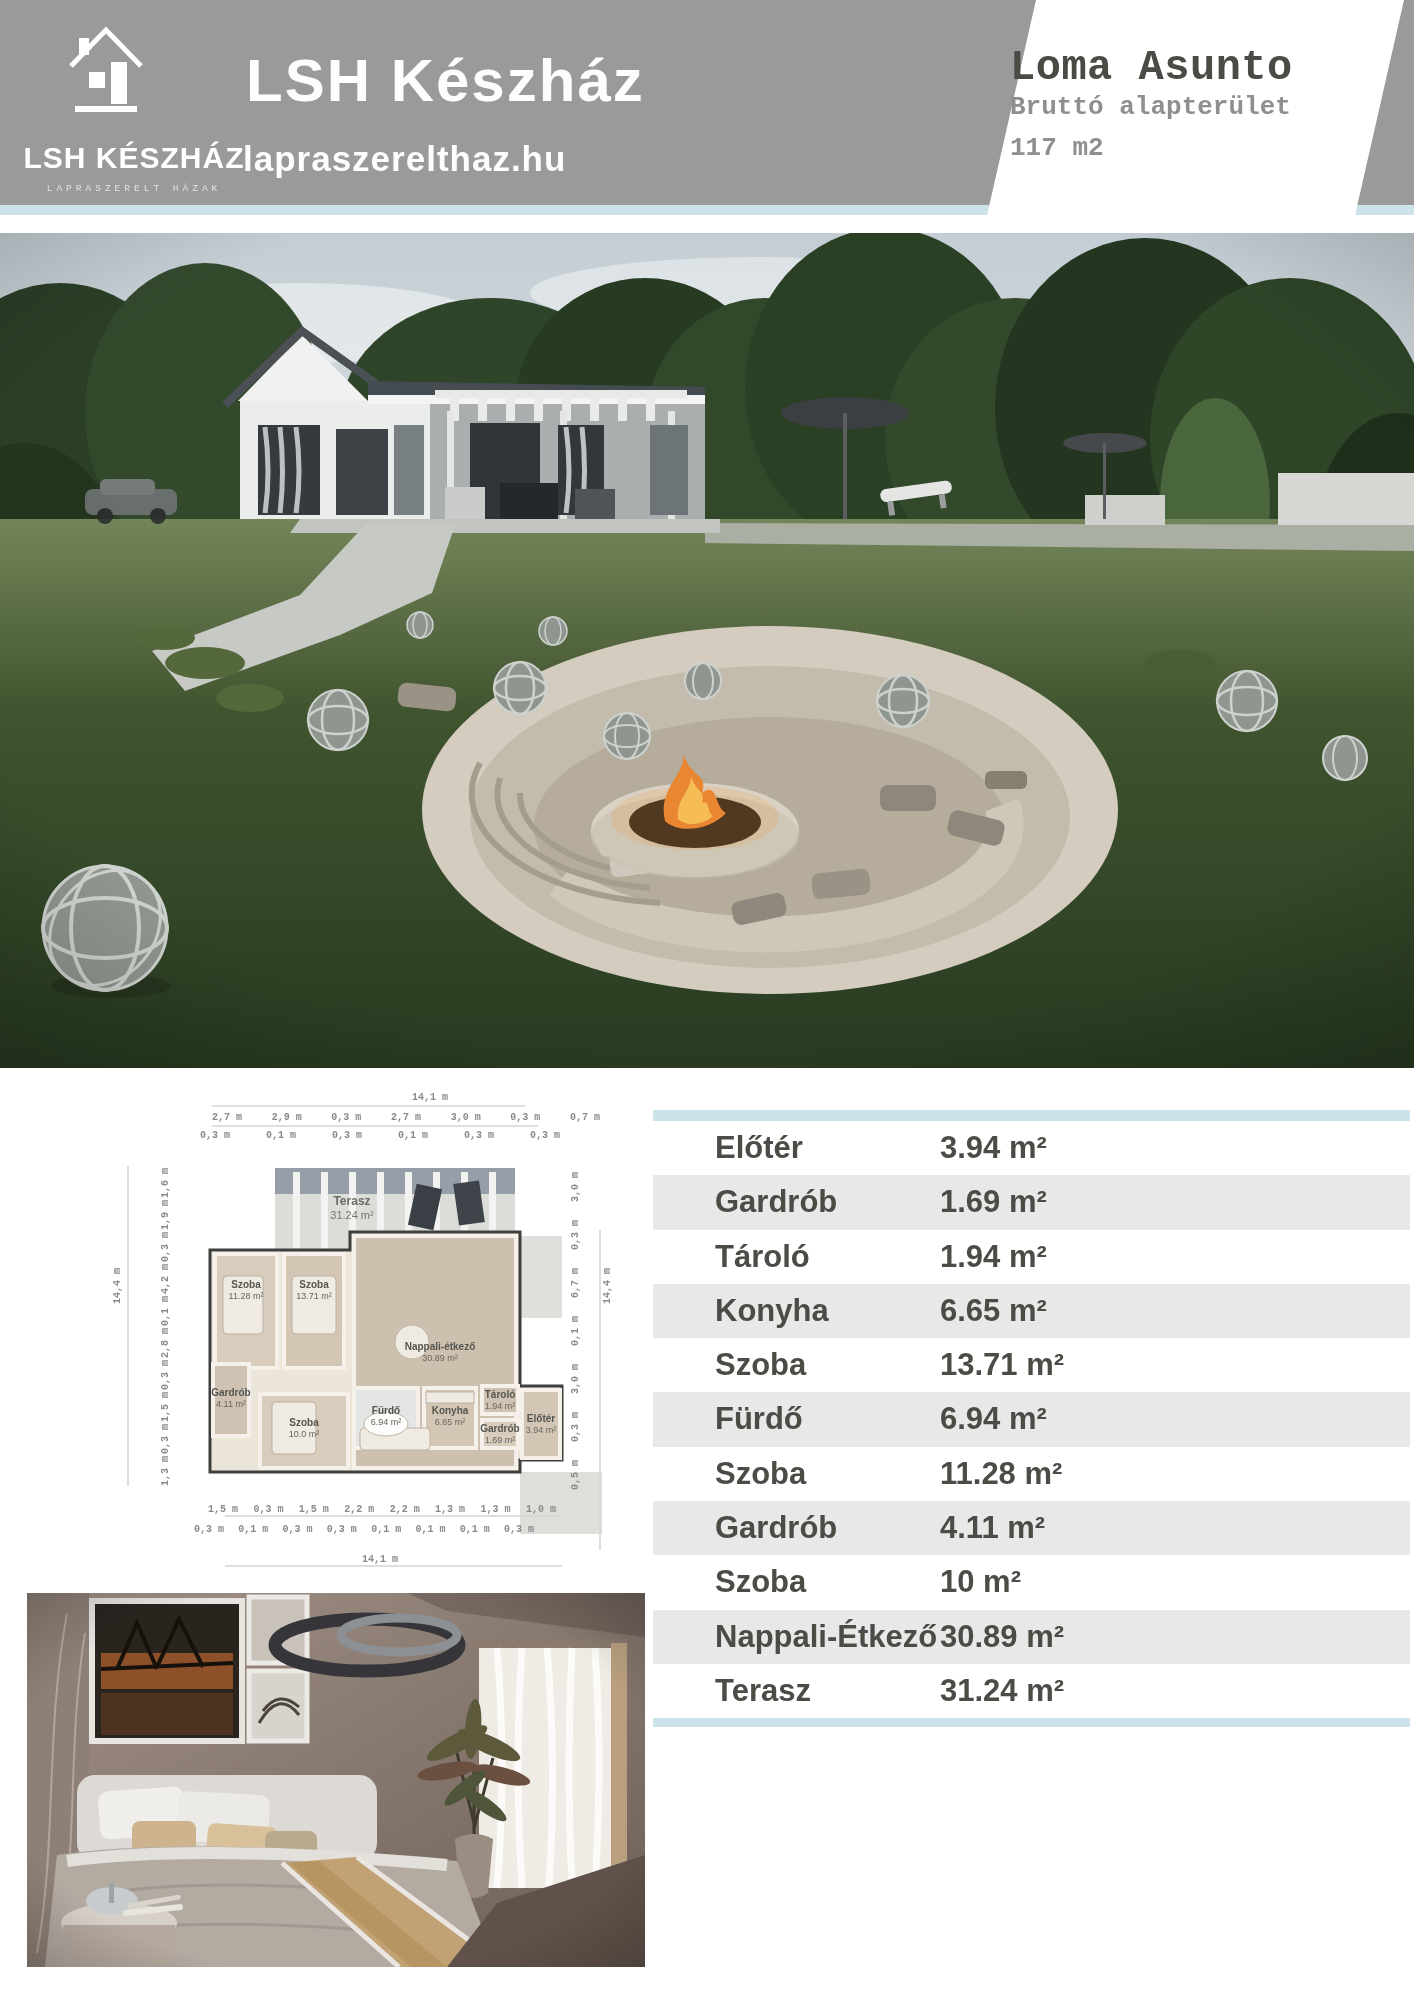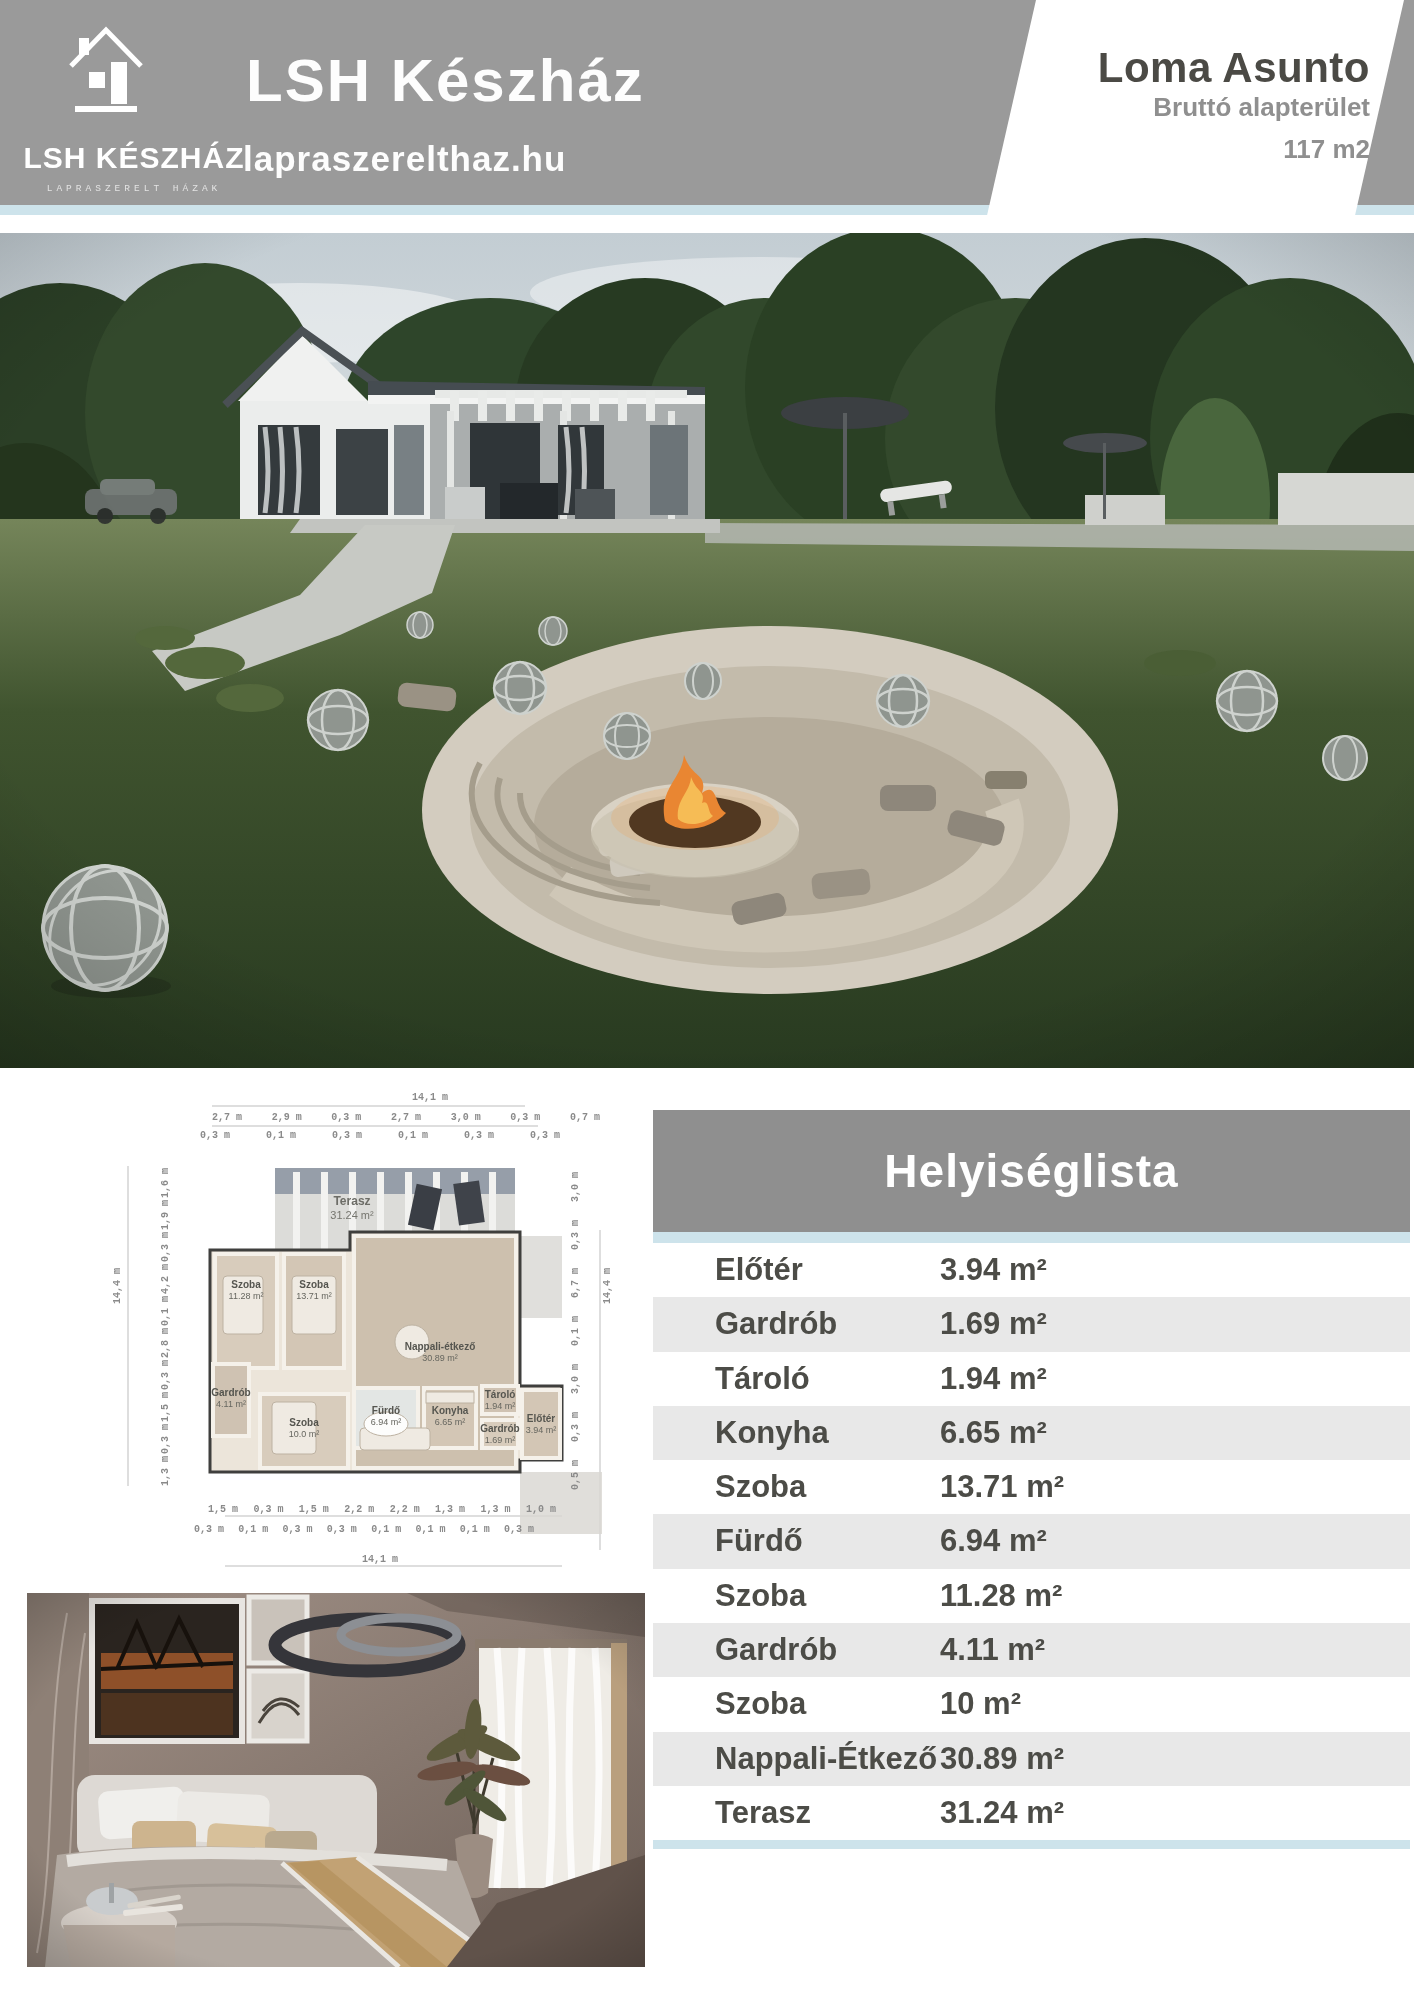--- a/index.html
+++ b/index.html
@@ -3,21 +3,21 @@
 <meta charset="utf-8">
 <style>
   html,body{margin:0;padding:0;background:#e9e9e9;}
   .page{position:relative;width:1414px;height:2000px;background:#ffffff;overflow:hidden;
         font-family:"Liberation Sans",sans-serif;color:#4b4b46;}
   
   .header-bar{position:absolute;left:0;top:0;width:1414px;height:205px;background:#9a9a9a;}
   .header-blue{position:absolute;left:0;top:205px;width:1414px;height:10px;background:#cde3eb;}
   .banner-para{position:absolute;left:0;top:0;width:1414px;height:233px;background:#ffffff;
         clip-path:polygon(1036px 0px,1404px 0px,1351px 233px,983px 233px);}
-  .banner-text{position:absolute;left:1010px;top:44px;width:360px;text-align:right;}
+  .banner-text{position:absolute;left:1010px;top:44px;width:360px;text-align:left;font-family:Liberation Mono, monospace;}
   .banner-name{font-size:42px;font-weight:bold;color:#4b4a45;letter-spacing:0.5px;}
   .banner-label{font-size:26px;font-weight:bold;color:#8f8f8f;}
   .banner-area{font-size:26px;font-weight:bold;color:#8f8f8f;margin-top:11px;}
   .logo-icon{position:absolute;left:67px;top:18px;}
   .logo-text{position:absolute;left:18px;top:141px;width:232px;text-align:center;
         font-size:30px;font-weight:bold;color:#ffffff;letter-spacing:1px;white-space:nowrap;}
   .logo-tag{position:absolute;left:18px;top:183px;width:232px;text-align:center;
         font-size:9.5px;color:#e3e3e3;letter-spacing:4px;white-space:nowrap;font-family:Liberation Mono, monospace;}
   .hdr-title{position:absolute;left:246px;top:46px;font-size:60px;font-weight:bold;color:#fdfdfd;
         letter-spacing:2px;white-space:nowrap;}
@@ -418,23 +418,20 @@
         <span class="dim">0,3 m</span>
         <span class="dim">0,1 m</span>
         <span class="dim">0,1 m</span>
         <span class="dim">0,1 m</span>
         <span class="dim">0,3 m</span>
       </div>
     <div class="dim-total dim" style="left:260px;top:474px;width:120px;">14,1 m</div>
   </div>
 
   <div class="room-table">
-    <div class="rt-header">
-      <span class="rt-title">Helyiséglista</span>
-    </div>
     <div class="rt-blue"></div>
     <div class="rt-rows">
       <div class="rt-row">
           <span class="rt-name">Előtér</span>
           <span class="rt-area">3.94 m²</span>
         </div>
       <div class="rt-row">
           <span class="rt-name">Gardrób</span>
           <span class="rt-area">1.69 m²</span>
         </div>

